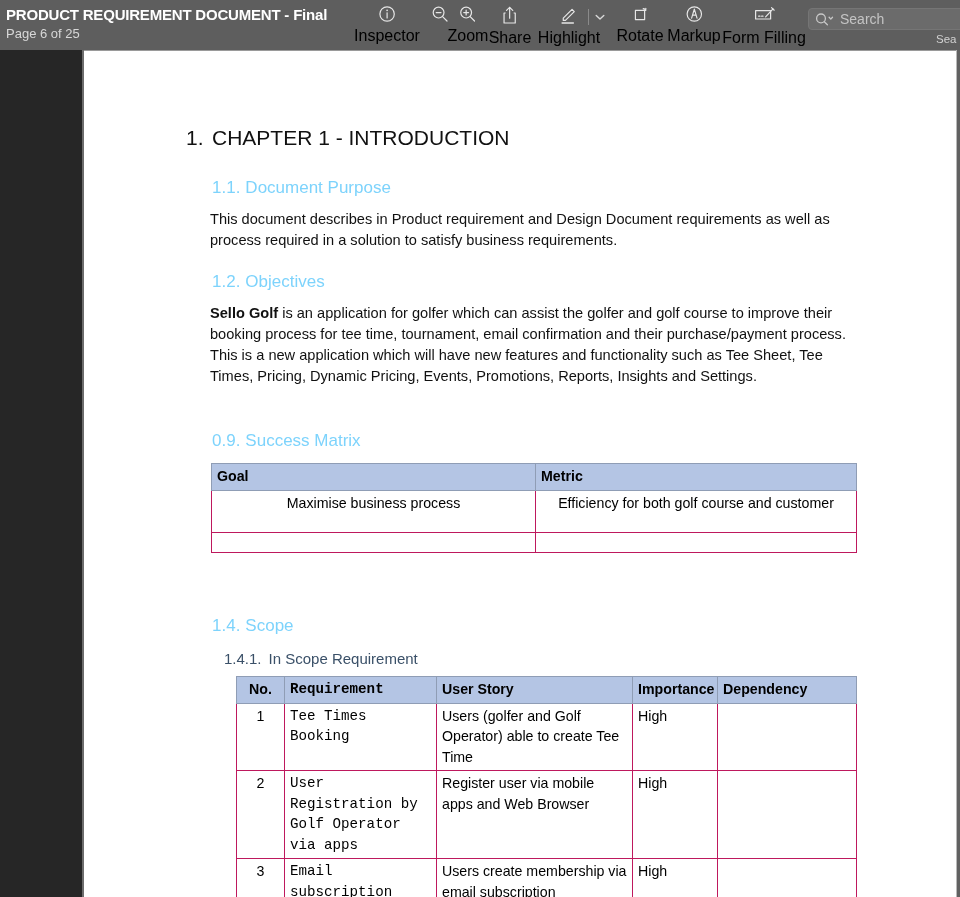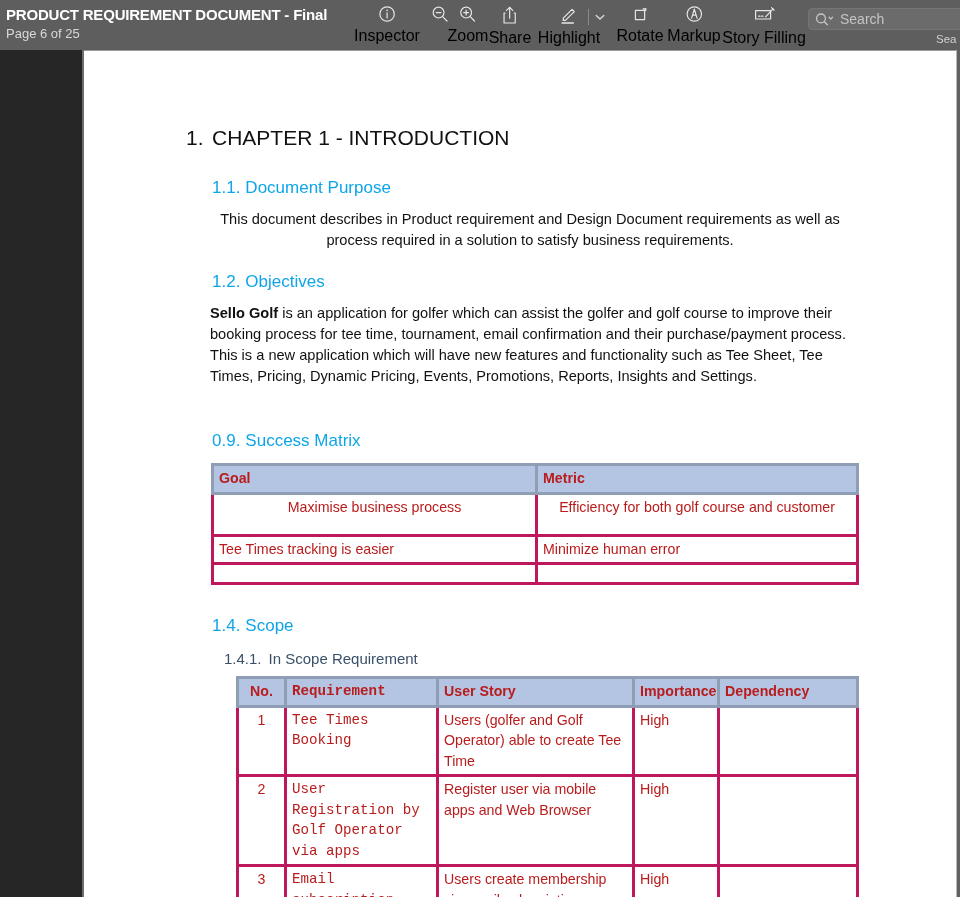--- a/index.html
+++ b/index.html
@@ -95,21 +95,21 @@
   
   .h1-row {
     position: absolute; left: 186px; top: 126px;
     display: flex; align-items: baseline;
     color: #111;
   }
   .h1-num { font-size: 21px; width: 26px; }
   .h1-text { font-size: 21px; }
 
   .h2 {
-    position: absolute; color: #0ea5e9; font-size: 17px;
+    position: absolute; color: #7dd3fc; font-size: 17px;
     white-space: nowrap;
   }
   .h2 .n { margin-right: 5px; }
 
   .para {
     position: absolute; color: #111;
     font-size: 14.6px; line-height: 21px;
   }
   .para b { font-weight: bold; }
 
@@ -120,26 +120,26 @@
   .h3 .n { margin-right: 7px; }
 
   
   table.doc-table {
     position: absolute;
     border-collapse: collapse;
     table-layout: fixed;
     background: #fff;
   }
   table.doc-table td, table.doc-table th {
-    border: 3px solid #be185d;
+    border: 1px solid #be185d;
     vertical-align: top;
     padding: 2px 5px 3px 5px;
     font-size: 14.2px;
     line-height: 20.5px;
-    color: #b91c1c;
+    color: #000000;
     text-align: left;
     font-weight: normal;
   }
   table.doc-table thead th {
     background: #b4c5e4;
     font-weight: bold;
     border-color: #8f9db5;
   }
 
   
@@ -252,21 +252,21 @@
 
   <div class="tool-wrap" style="left:764px">
     <div class="glyph">
       <svg width="24" height="20" viewBox="0 0 24 20" fill="none" stroke="#e6e6e6" stroke-width="1.2">
         <rect x="3.4" y="5.6" width="15" height="8.4" stroke-linejoin="round"></rect>
         <path d="M6.4 11.2 h6" stroke-linecap="round" stroke-dasharray="1.4 1.6"></path>
         <path d="M13.4 11.8 L20.8 3.9" stroke-linecap="round"></path>
         <path d="M19.3 2.6 L22 5.2" stroke-linecap="round"></path>
       </svg>
     </div>
-    <div class="tlabel">Story Filling</div>
+    <div class="tlabel">Form Filling</div>
   </div>
 
   <div class="search-field">
     <span class="sicon">
       <svg width="19" height="15" viewBox="0 0 19 15" fill="none" stroke="#c7c7c7" stroke-width="1.3">
         <circle cx="6" cy="6.4" r="4.4"></circle>
         <path d="M9.3 9.7 L12.4 12.8" stroke-linecap="round"></path>
         <path d="M14.1 5.3 L15.8 7.1 L17.5 5.3" stroke-linecap="round" stroke-linejoin="round"></path>
       </svg>
     </span>
@@ -287,21 +287,21 @@
 <div>
 
   <div class="h1-row">
     <span class="h1-num">1.</span>
     <span class="h1-text">CHAPTER 1 - INTRODUCTION</span>
   </div>
 
   <div class="h2" style="left:212px; top:178px;">
     <span class="n">1.1.</span><span>Document Purpose</span>
   </div>
-  <div class="para" style="left:210px; top:209px; width:640px;text-align:center;">This document describes in Product requirement and Design Document requirements as well as process required in a solution to satisfy business requirements.</div>
+  <div class="para" style="left:210px; top:209px; width:640px;">This document describes in Product requirement and Design Document requirements as well as process required in a solution to satisfy business requirements.</div>
 
   <div class="h2" style="left:212px; top:272px;text-align:right;">
     <span class="n">1.2.</span><span>Objectives</span>
   </div>
   <div class="para" style="left:210px; top:303px; width:645px;"><b>Sello Golf</b><span> is an application for golfer which can assist the golfer and golf course to improve their booking process for tee time, tournament, email confirmation and their purchase/payment process.  This is a new application which will have new features and functionality such as Tee Sheet, Tee Times, Pricing, Dynamic Pricing, Events, Promotions, Reports, Insights and Settings.</span></div>
 
   <div class="h2" style="left:212px; top:431px;">
     <span class="n">0.9.</span><span>Success Matrix</span>
   </div>
 
@@ -310,24 +310,20 @@
       <tr>
         <th class="c1">Goal</th>
         <th class="c2">Metric</th>
       </tr>
     </thead>
     <tbody>
       <tr class="r-tall">
         <td class="c1">Maximise business process</td>
         <td class="c2">Efficiency for both golf course and customer</td>
       </tr>
-      <tr class="r-short">
-        <td class="c1">Tee Times tracking is easier</td>
-        <td class="c2">Minimize human error</td>
-      </tr>
       <tr class="r-empty">
         <td class="c1"></td>
         <td class="c2"></td>
       </tr>
     </tbody>
   </table>
 
   <div class="h2" style="left:212px; top:616px;">
     <span class="n">1.4.</span><span>Scope</span>
   </div>

